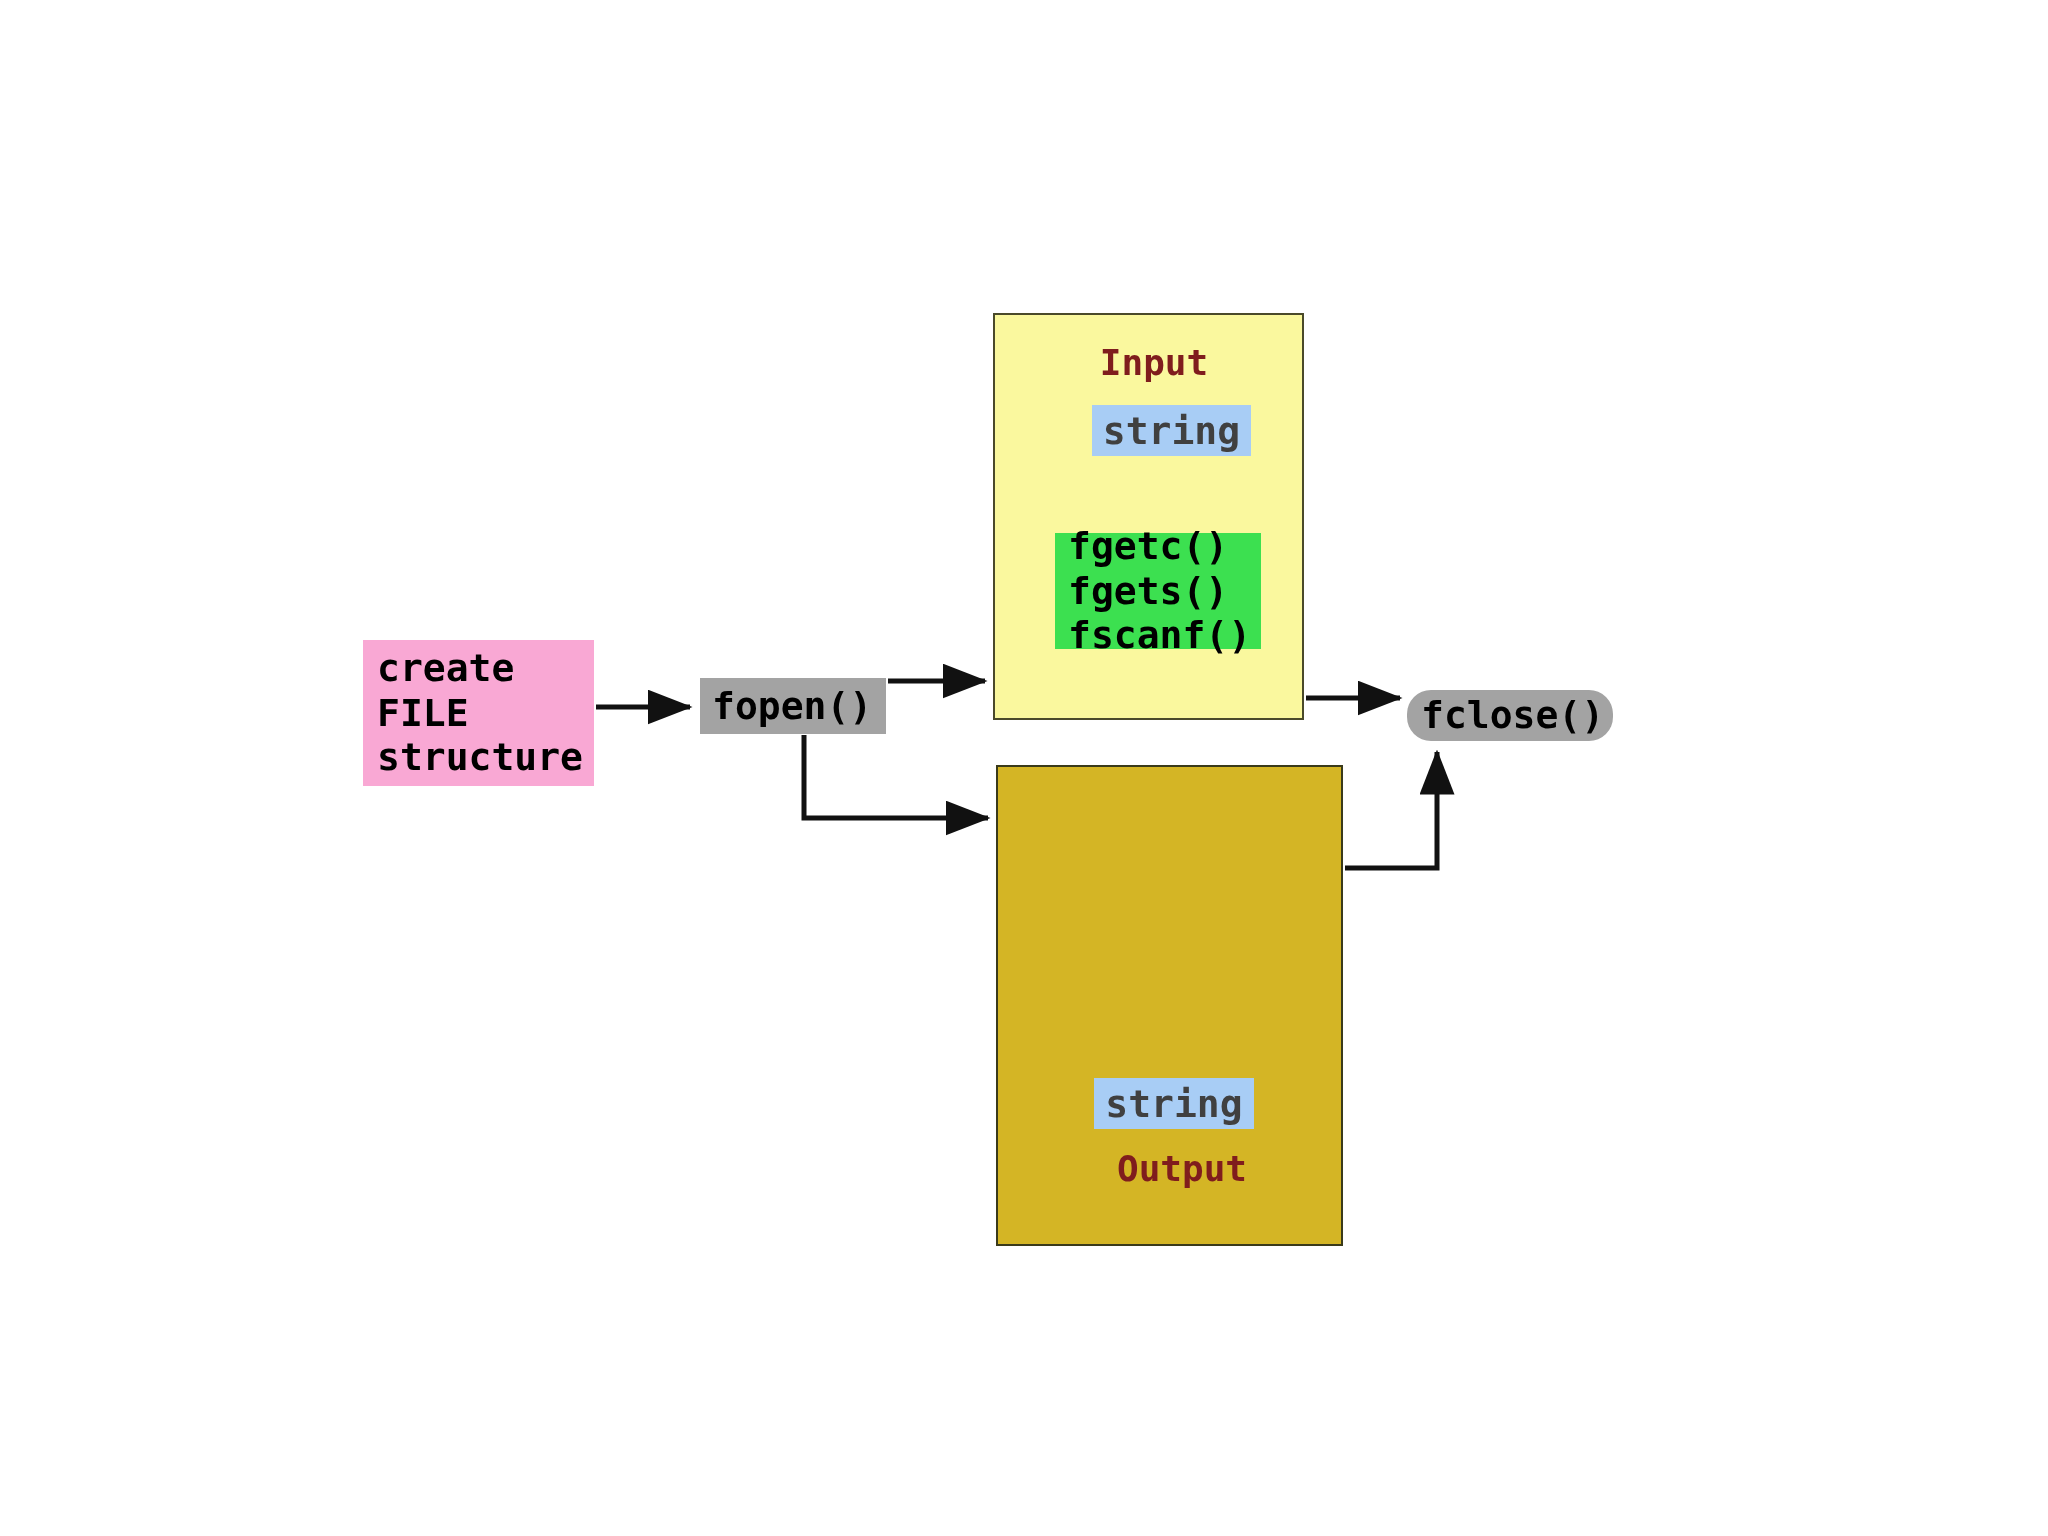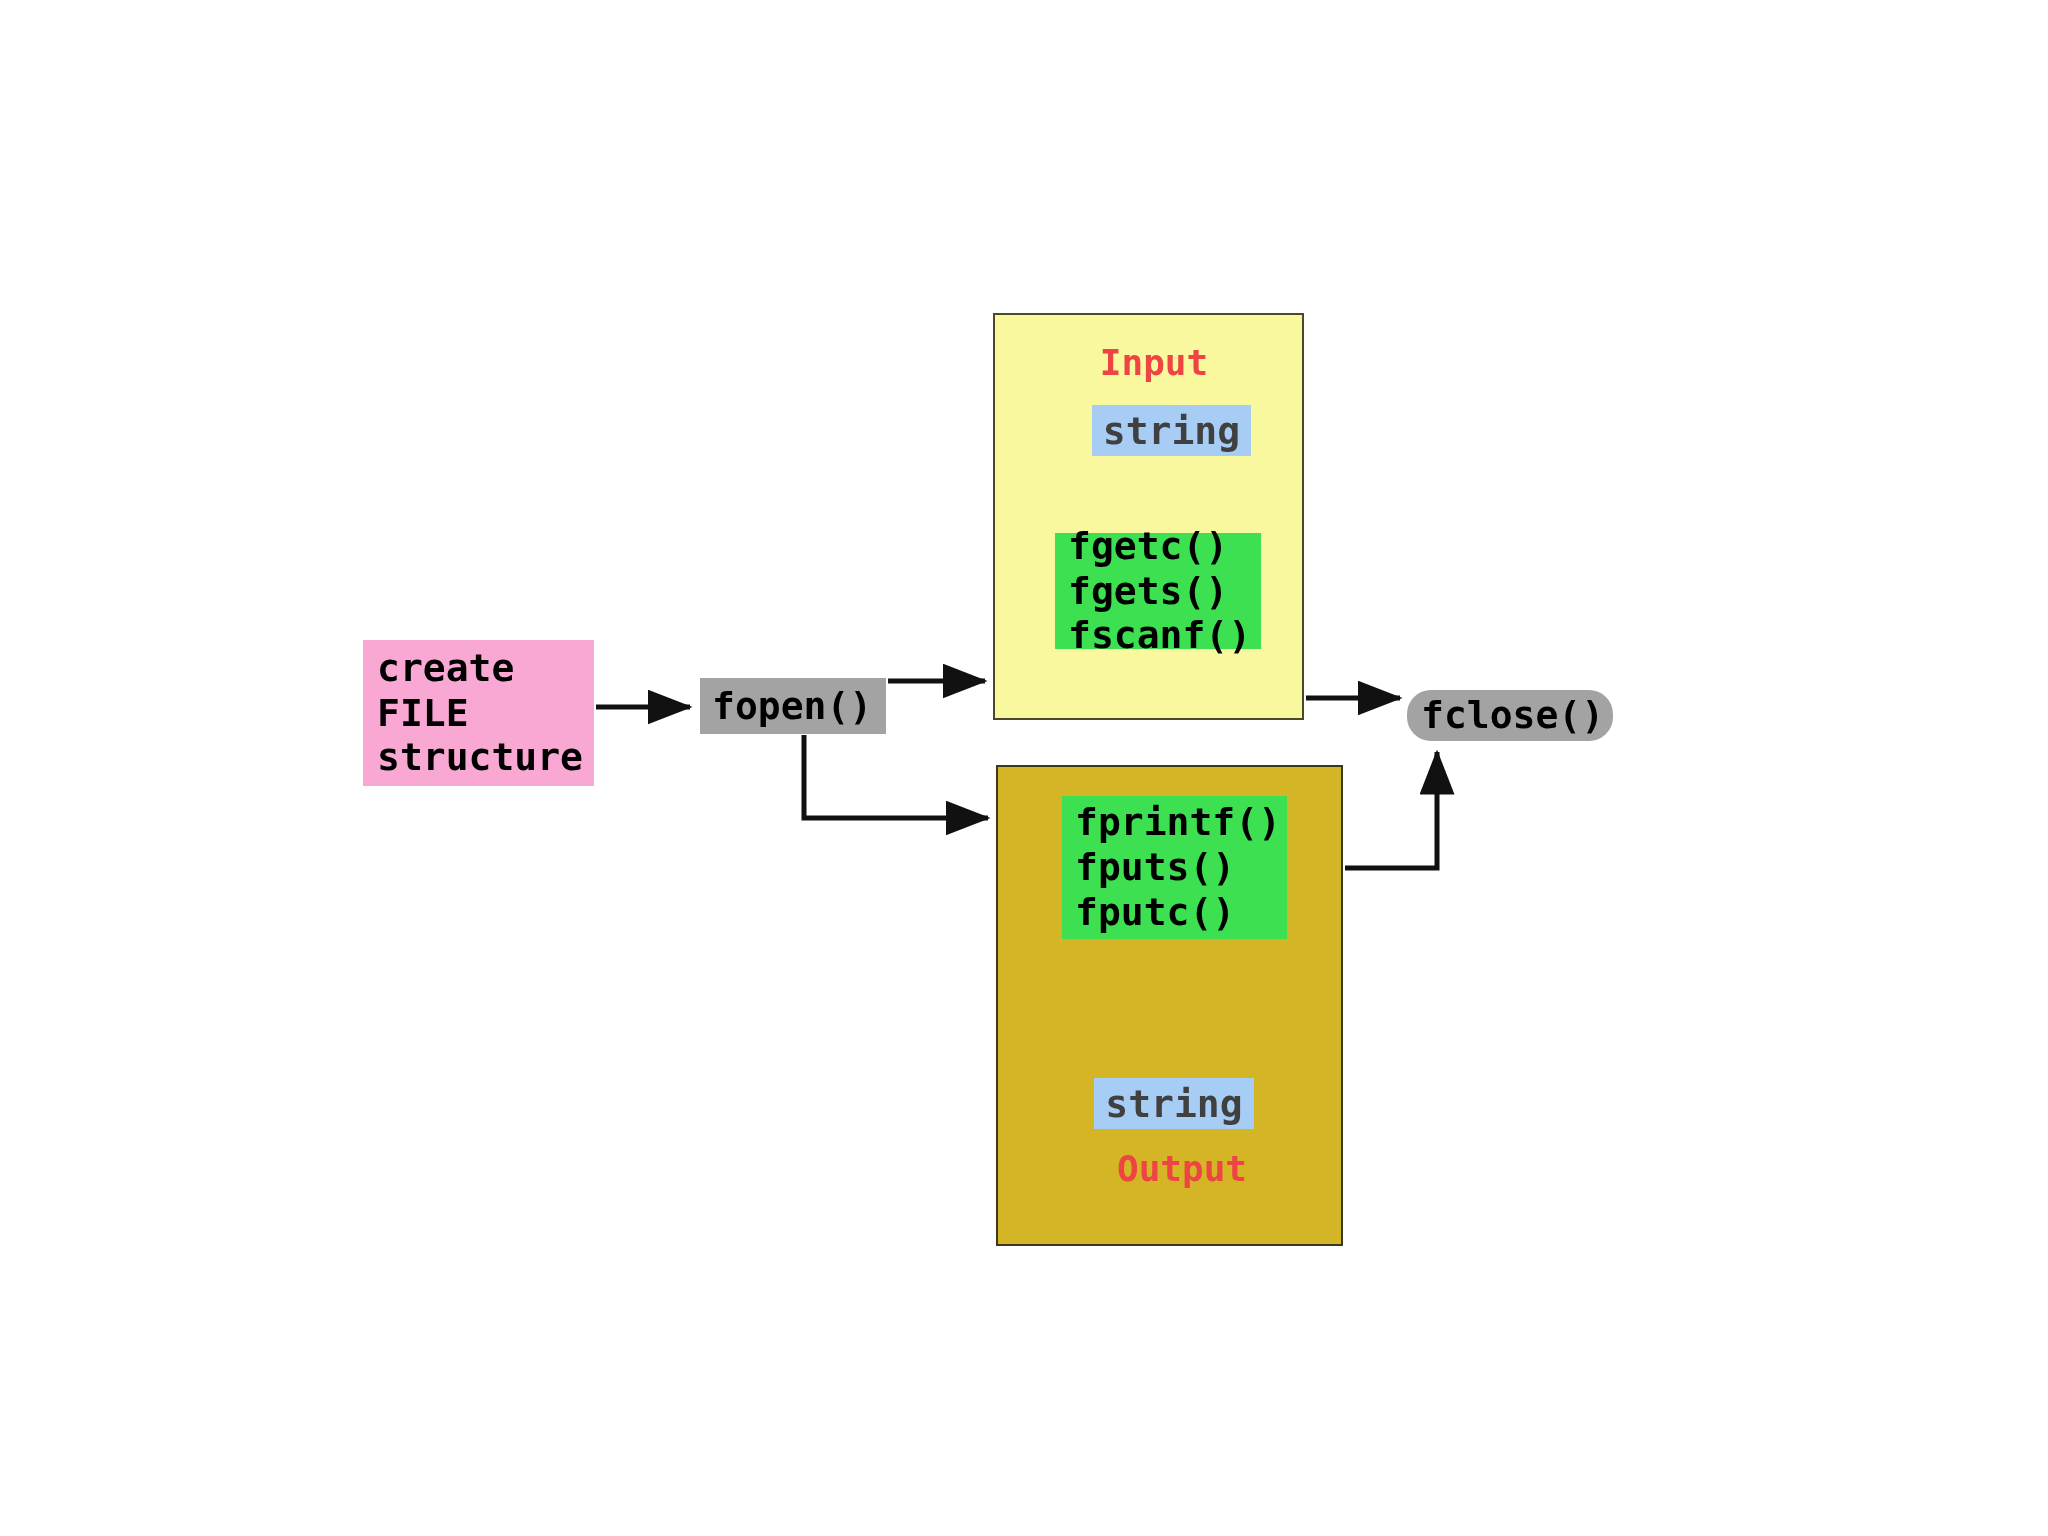--- a/index.html
+++ b/index.html
@@ -83,21 +83,21 @@
     height: 481px;
     background: #d4b525;
     border-color: #3a3a1a;
   }
 
   .panel-title {
     position: absolute;
     font-family: "DejaVu Sans Mono", monospace;
     font-weight: bold;
     font-size: 36px;
-    color: #ef4444;
+    color: #7f1d1d;
     white-space: pre;
   }
   #input-title { left: 1094px; top: 342px; width: 120px; text-align: center; }
   #output-title { left: 1097px; top: 1148px; width: 150px; text-align: right; }
 
   
   .string-chip {
     position: absolute;
     box-sizing: border-box;
     background: #a8cdf5;
@@ -183,23 +183,20 @@
   </svg>
 
   <div class="panel" id="input-panel"></div>
   <div class="panel-title" id="input-title">Input</div>
   <div class="string-chip" id="input-string-chip">string</div>
   <div class="fn-list" id="input-fn-list">fgetc()
 fgets()
 fscanf()</div>
 
   <div class="panel" id="output-panel"></div>
-  <div class="fn-list" id="output-fn-list">fprintf()
-fputs()
-fputc()</div>
   <div class="string-chip" id="output-string-chip">string</div>
   <div class="panel-title" id="output-title">Output</div>
 
   <div class="node" id="create-file-structure">create
 FILE
 structure</div>
 
   <div class="node fn-node" id="fopen-node">fopen()</div>
 
   <div class="node fn-node" id="fclose-node">fclose()</div>

